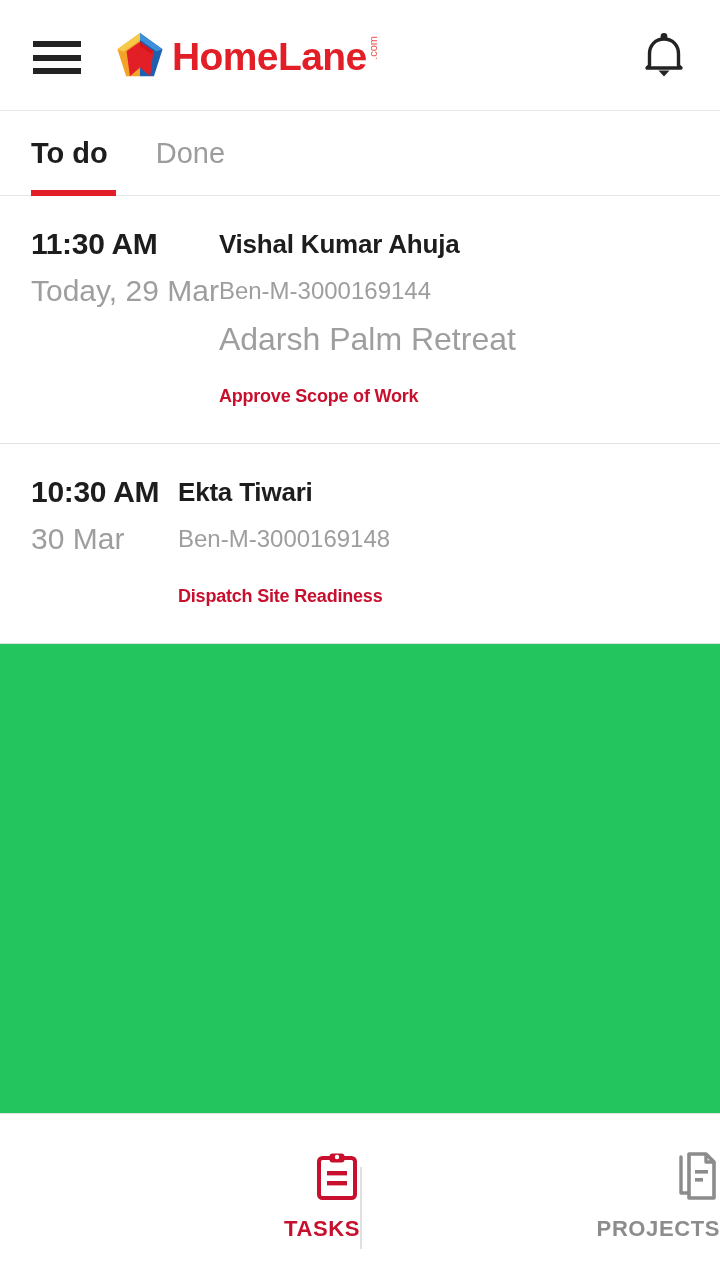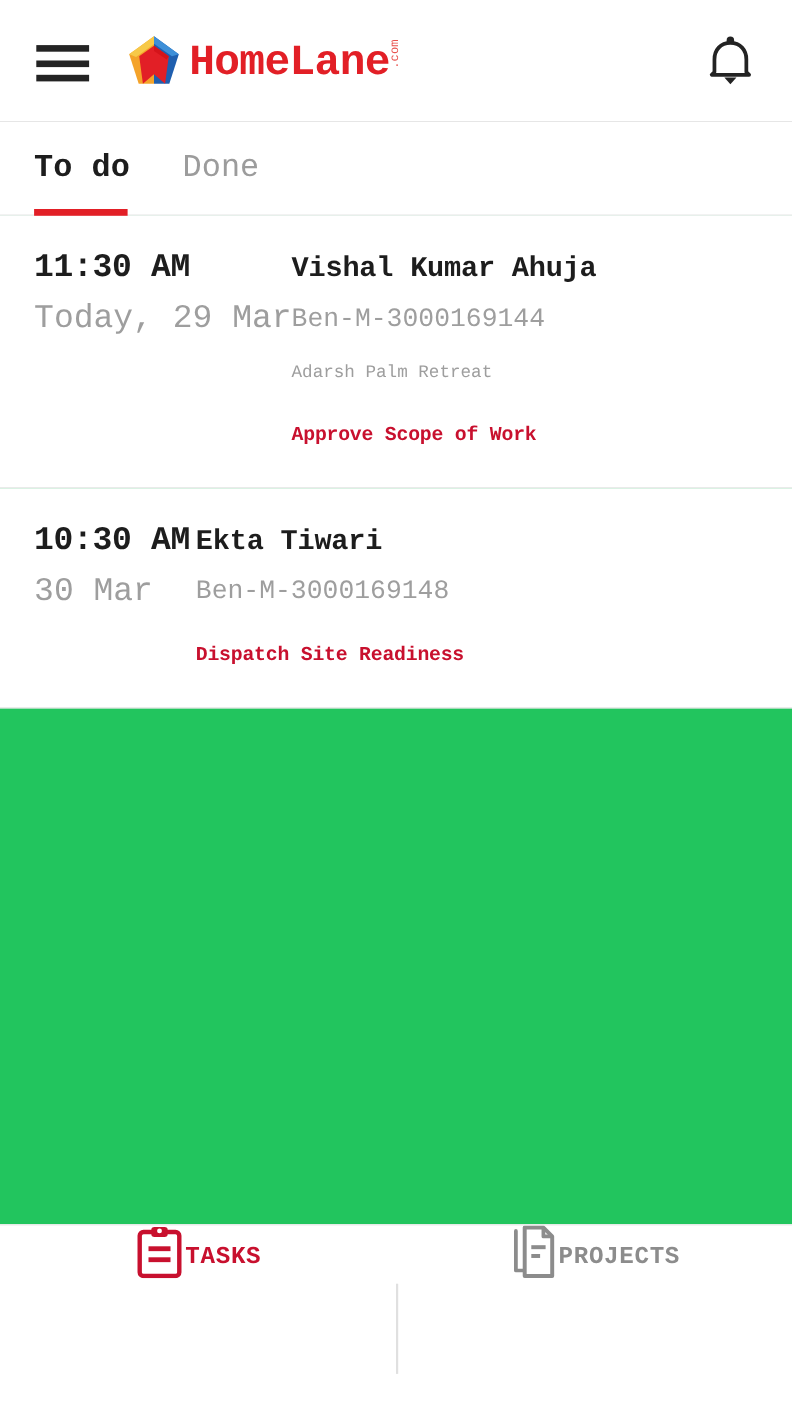--- a/index.html
+++ b/index.html
@@ -13,21 +13,20 @@
   }
 
   #app {
     position: relative;
     width: 720px;
     height: 1280px;
     background: #ffffff;
     display: flex;
     flex-direction: column;
     overflow: hidden;
-    font-family: Liberation Mono, monospace;
   }
 
   
   .header {
     position: relative;
     height: 111px;
     flex: 0 0 111px;
     background: #ffffff;
     border-bottom: 1px solid #e6e6e6;
     display: flex;
@@ -185,21 +184,21 @@
     line-height: 40px;
     letter-spacing: -0.2px;
   }
   .task-ref {
     font-size: 24px;
     color: #9e9e9e;
     line-height: 34px;
     margin-top: 10px;
   }
   .task-property {
-    font-size: 16px;
+    font-size: 32px;
     color: #9e9e9e;
     line-height: 34px;
     margin-top: 14px;
   }
   .task-action {
     font-size: 18px;
     font-weight: bold;
     color: #C8102E;
     line-height: 34px;
     margin-top: 23px;
@@ -214,22 +213,22 @@
     flex: 0 0 167px;
     background: #ffffff;
     border-top: 1px solid #e4e4e4;
     display: flex;
     align-items: center;
   }
   .navitem {
     flex: 1 1 50%;
     height: 167px;
     display: flex;
-    flex-direction: row;
-    align-items: flex-start;
+    flex-direction: column;
+    align-items: flex-end;
     justify-content: center;
     cursor: pointer;
   }
   .navicon {
     width: 46px;
     height: 48px;
     display: flex;
     align-items: center;
     justify-content: center;
   }

